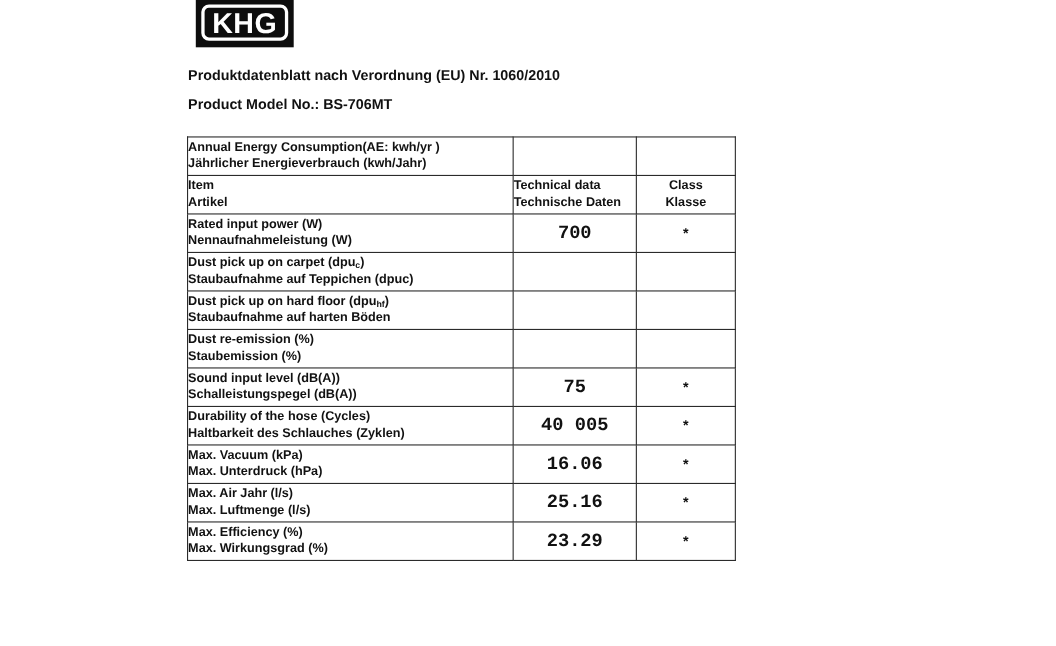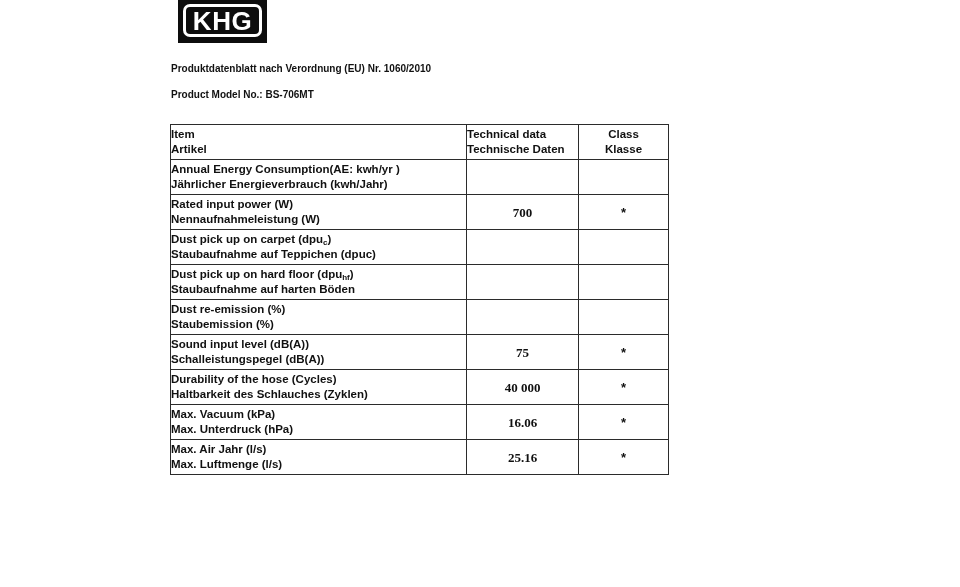--- a/index.html
+++ b/index.html
@@ -60,21 +60,21 @@
   
   .heading-block {
     position: absolute;
     left: 171px;
     top: 56px;
     width: 700px;
   }
   .heading-line {
     font-family: "Liberation Sans", sans-serif;
     font-weight: bold;
-    font-size: 10px;
+    font-size: 13px;
     line-height: 26px;
     white-space: nowrap;
     color: #111111;
   }
 
   
   .datasheet {
     position: absolute;
     left: 170px;
     top: 124px;
@@ -103,23 +103,23 @@
 
   .ln {
     font-family: "Liberation Sans", sans-serif;
     font-weight: bold;
     font-size: 11.5px;
     line-height: 15px;
     white-space: nowrap;
     color: #111111;
   }
   .val {
-    font-family: Liberation Serif, serif;
-    font-weight: bold;
-    font-size: 13px;
+    font-family: Liberation Mono, monospace;
+    font-weight: bold;
+    font-size: 17px;
     line-height: 15px;
     color: #111111;
     text-align: center;
   }
   .cls {
     font-family: "Liberation Sans", sans-serif;
     font-weight: bold;
     font-size: 13px;
     line-height: 10px;
     color: #111111;
@@ -151,46 +151,46 @@
 
   <table class="datasheet">
     <colgroup>
       <col class="col-item">
       <col class="col-data">
       <col class="col-class">
     </colgroup>
     <tbody>
       <tr>
         <td class="cell-item">
+          <div class="ln">Annual Energy Consumption(AE: kwh/yr )</div>
+          <div class="ln">Jährlicher Energieverbrauch (kwh/Jahr)</div>
+        </td>
+        <td class="cell-data">
+          <span class="val"></span>
+        </td>
+        <td class="cell-class">
+          <span class="cls"></span>
+        </td>
+      </tr>
+      <tr>
+        <td class="cell-item">
           <div class="ln">Item</div>
           <div class="ln">Artikel</div>
         </td>
         <td class="cell-item">
           <div class="ln">Technical data</div>
           <div class="ln">Technische Daten</div>
         </td>
         <td class="cell-class">
           <div class="ln">Class</div>
           <div class="ln">Klasse</div>
         </td>
       </tr>
       <tr>
         <td class="cell-item">
-          <div class="ln">Annual Energy Consumption(AE: kwh/yr )</div>
-          <div class="ln">Jährlicher Energieverbrauch (kwh/Jahr)</div>
-        </td>
-        <td class="cell-data">
-          <span class="val"></span>
-        </td>
-        <td class="cell-class">
-          <span class="cls"></span>
-        </td>
-      </tr>
-      <tr>
-        <td class="cell-item">
           <div class="ln">Rated input power (W)</div>
           <div class="ln">Nennaufnahmeleistung (W)</div>
         </td>
         <td class="cell-data">
           <span class="val">700</span>
         </td>
         <td class="cell-class">
           <span class="cls">*</span>
         </td>
       </tr>
@@ -241,21 +241,21 @@
         <td class="cell-class">
           <span class="cls">*</span>
         </td>
       </tr>
       <tr>
         <td class="cell-item">
           <div class="ln">Durability of the hose (Cycles)</div>
           <div class="ln">Haltbarkeit des Schlauches (Zyklen)</div>
         </td>
         <td class="cell-data">
-          <span class="val">40 000</span>
+          <span class="val">40 005</span>
         </td>
         <td class="cell-class">
           <span class="cls">*</span>
         </td>
       </tr>
       <tr>
         <td class="cell-item">
           <div class="ln">Max. Vacuum (kPa)</div>
           <div class="ln">Max. Unterdruck (hPa)</div>
         </td>
@@ -271,16 +271,28 @@
           <div class="ln">Max. Air Jahr (l/s)</div>
           <div class="ln">Max. Luftmenge (l/s)</div>
         </td>
         <td class="cell-data">
           <span class="val">25.16</span>
         </td>
         <td class="cell-class">
           <span class="cls">*</span>
         </td>
       </tr>
+      <tr>
+        <td class="cell-item">
+          <div class="ln">Max. Efficiency (%)</div>
+          <div class="ln">Max. Wirkungsgrad (%)</div>
+        </td>
+        <td class="cell-data">
+          <span class="val">23.29</span>
+        </td>
+        <td class="cell-class">
+          <span class="cls">*</span>
+        </td>
+      </tr>
     </tbody>
   </table>
 
 </div>
 
 </body></html>

